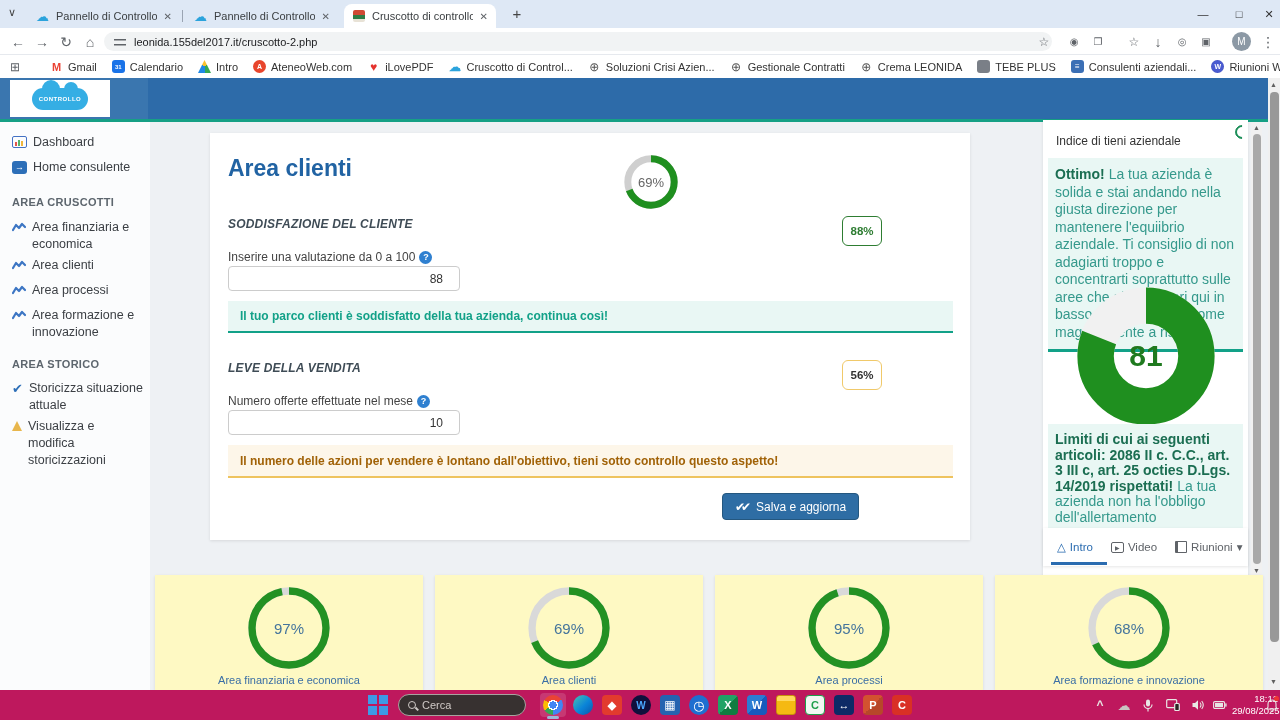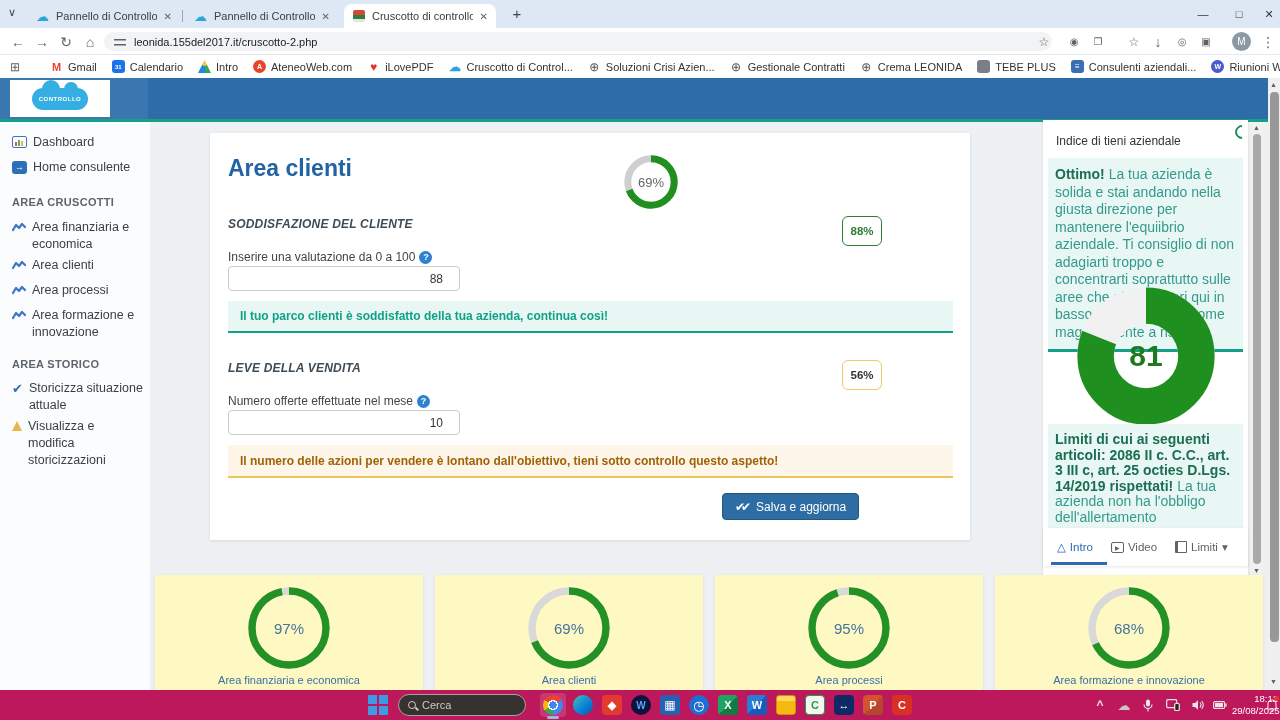--- a/index.html
+++ b/index.html
@@ -395,21 +395,21 @@
     <span class="itab active">
       <span>△</span>
       <span>Intro</span>
     </span>
     <span class="itab">
       <span class="vid-ico">▶</span>
       <span>Video</span>
     </span>
     <span class="itab">
       <span class="book-ico"></span>
-      <span>Limiti</span>
+      <span>Riunioni</span>
       <span>▾</span>
     </span>
     <div id="intro-underline"></div>
   </div>
 
   <div id="innerscroll">
     <span class="scr-arrow" style="top:2px">▲</span>
     <div class="thumb"></div>
     <span class="scr-arrow" style="top:445px">▼</span>
   </div>

